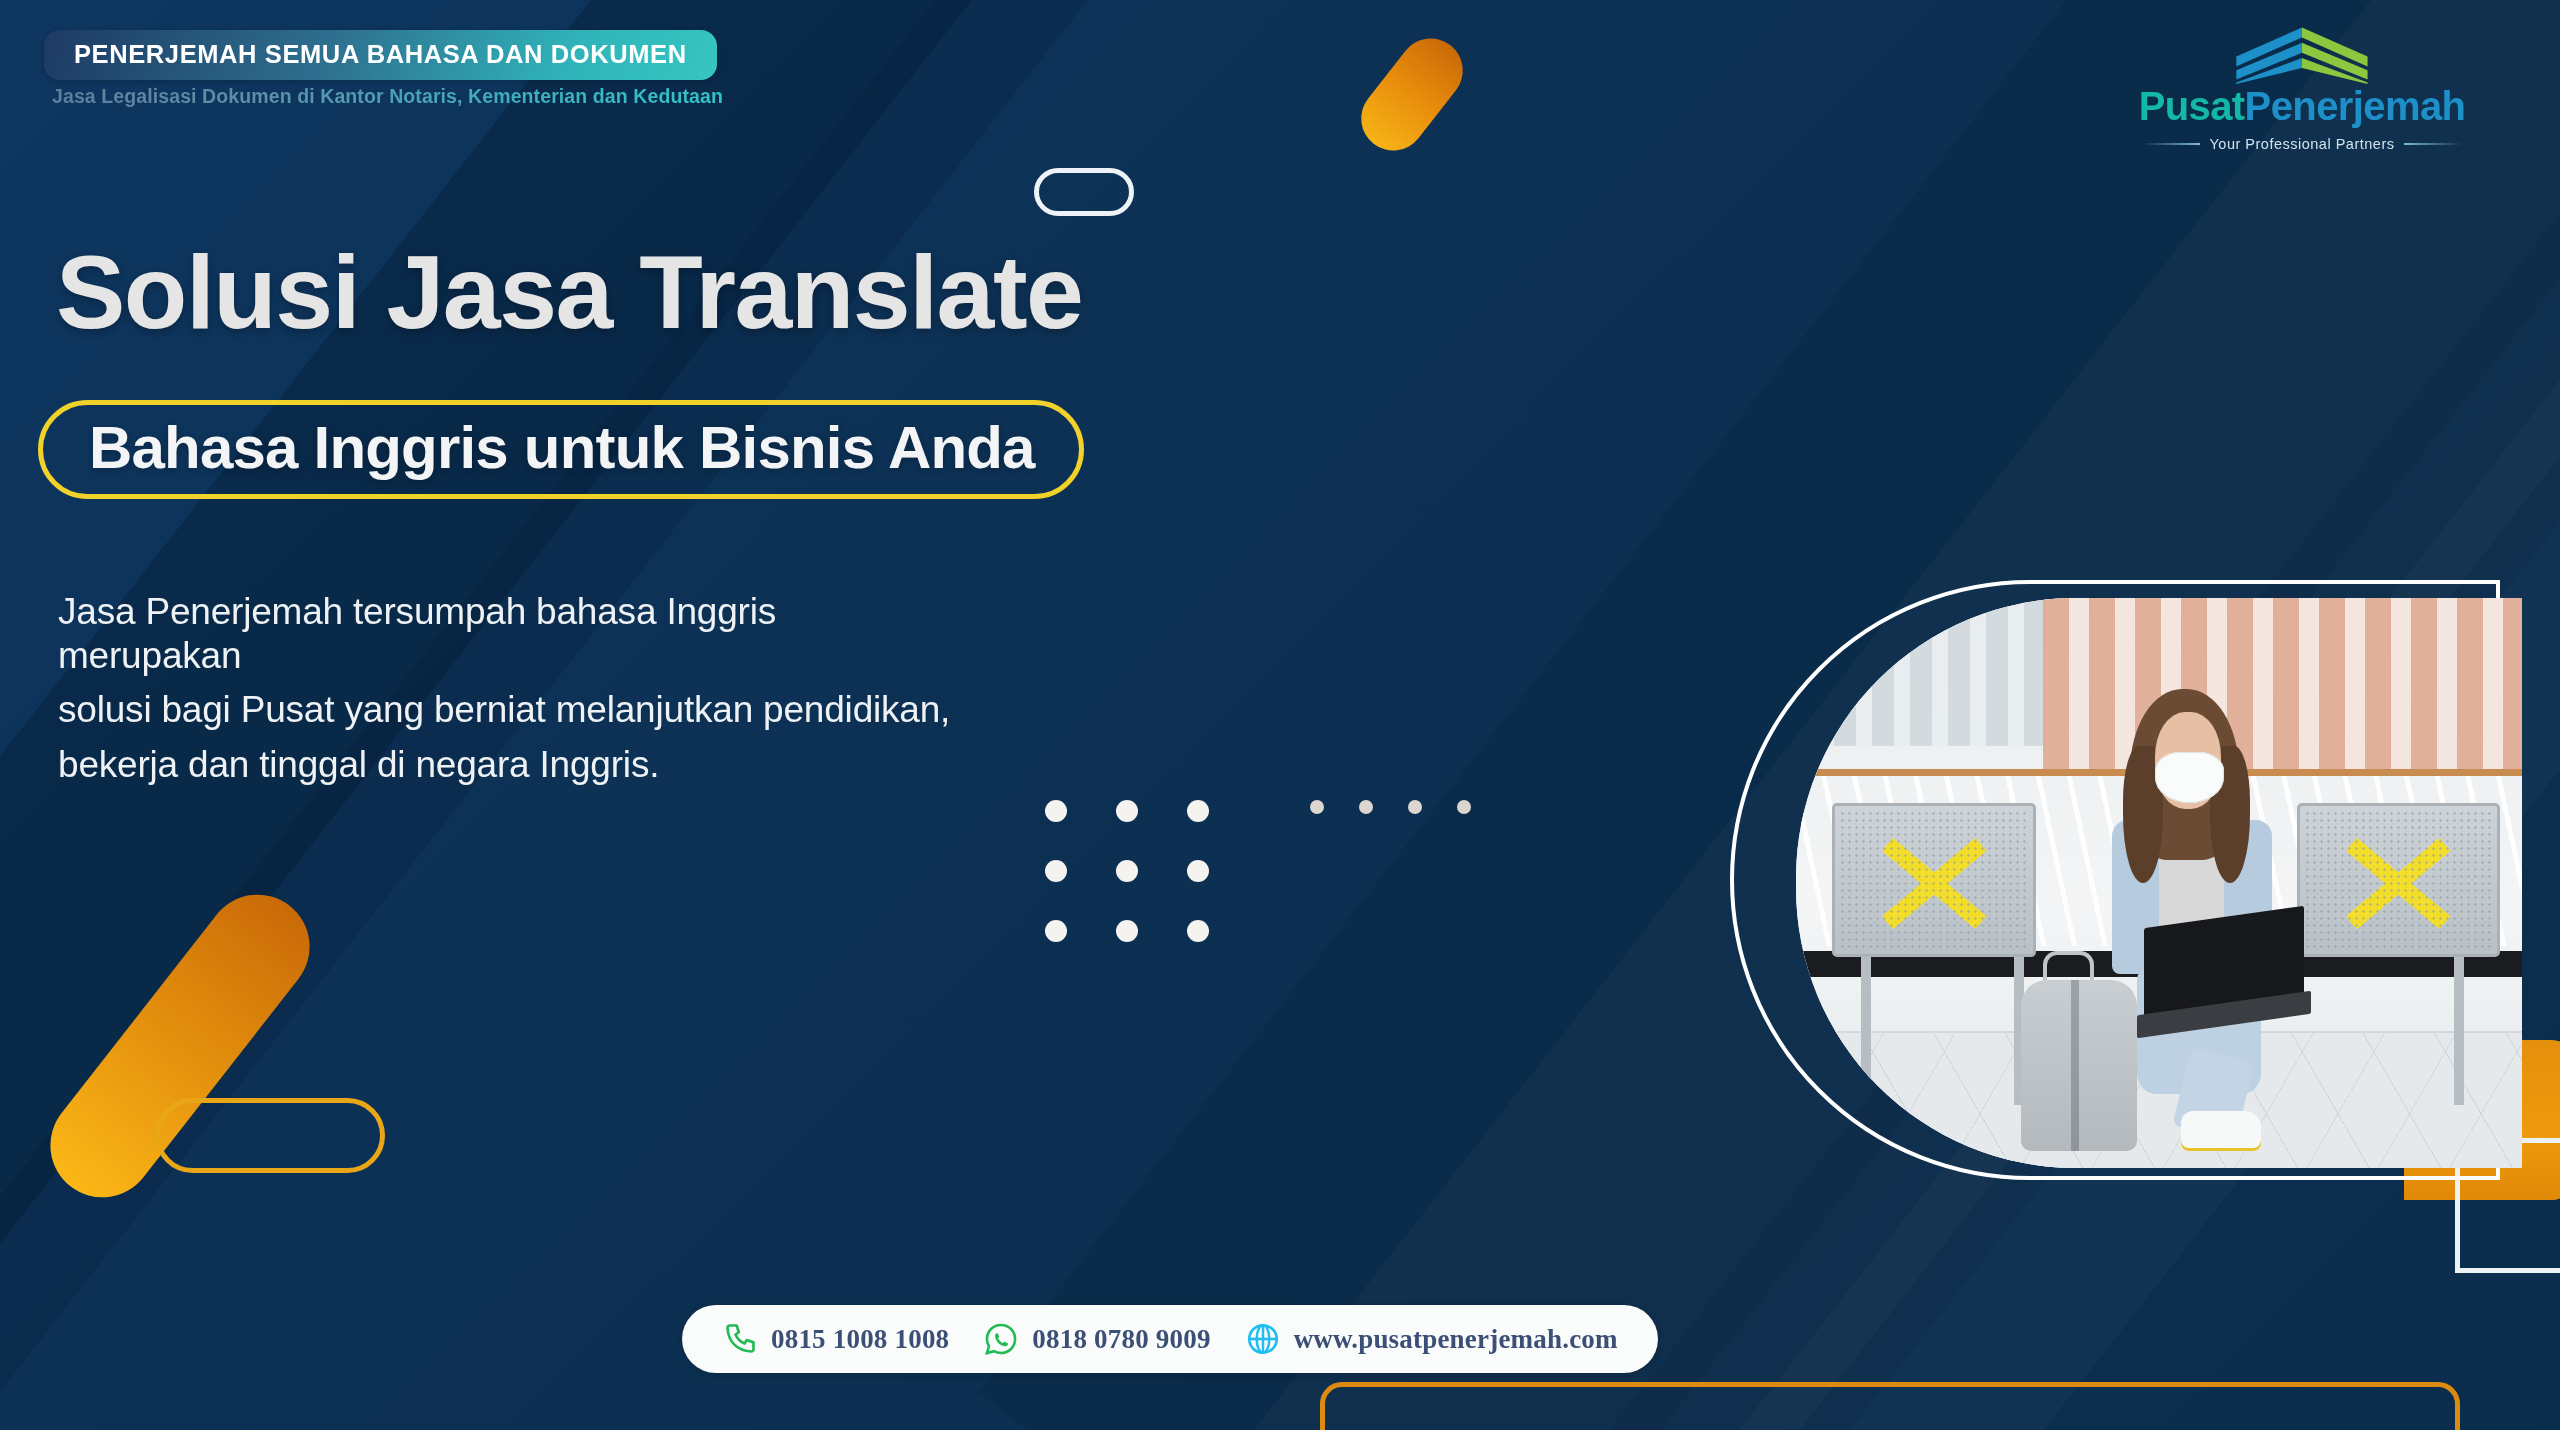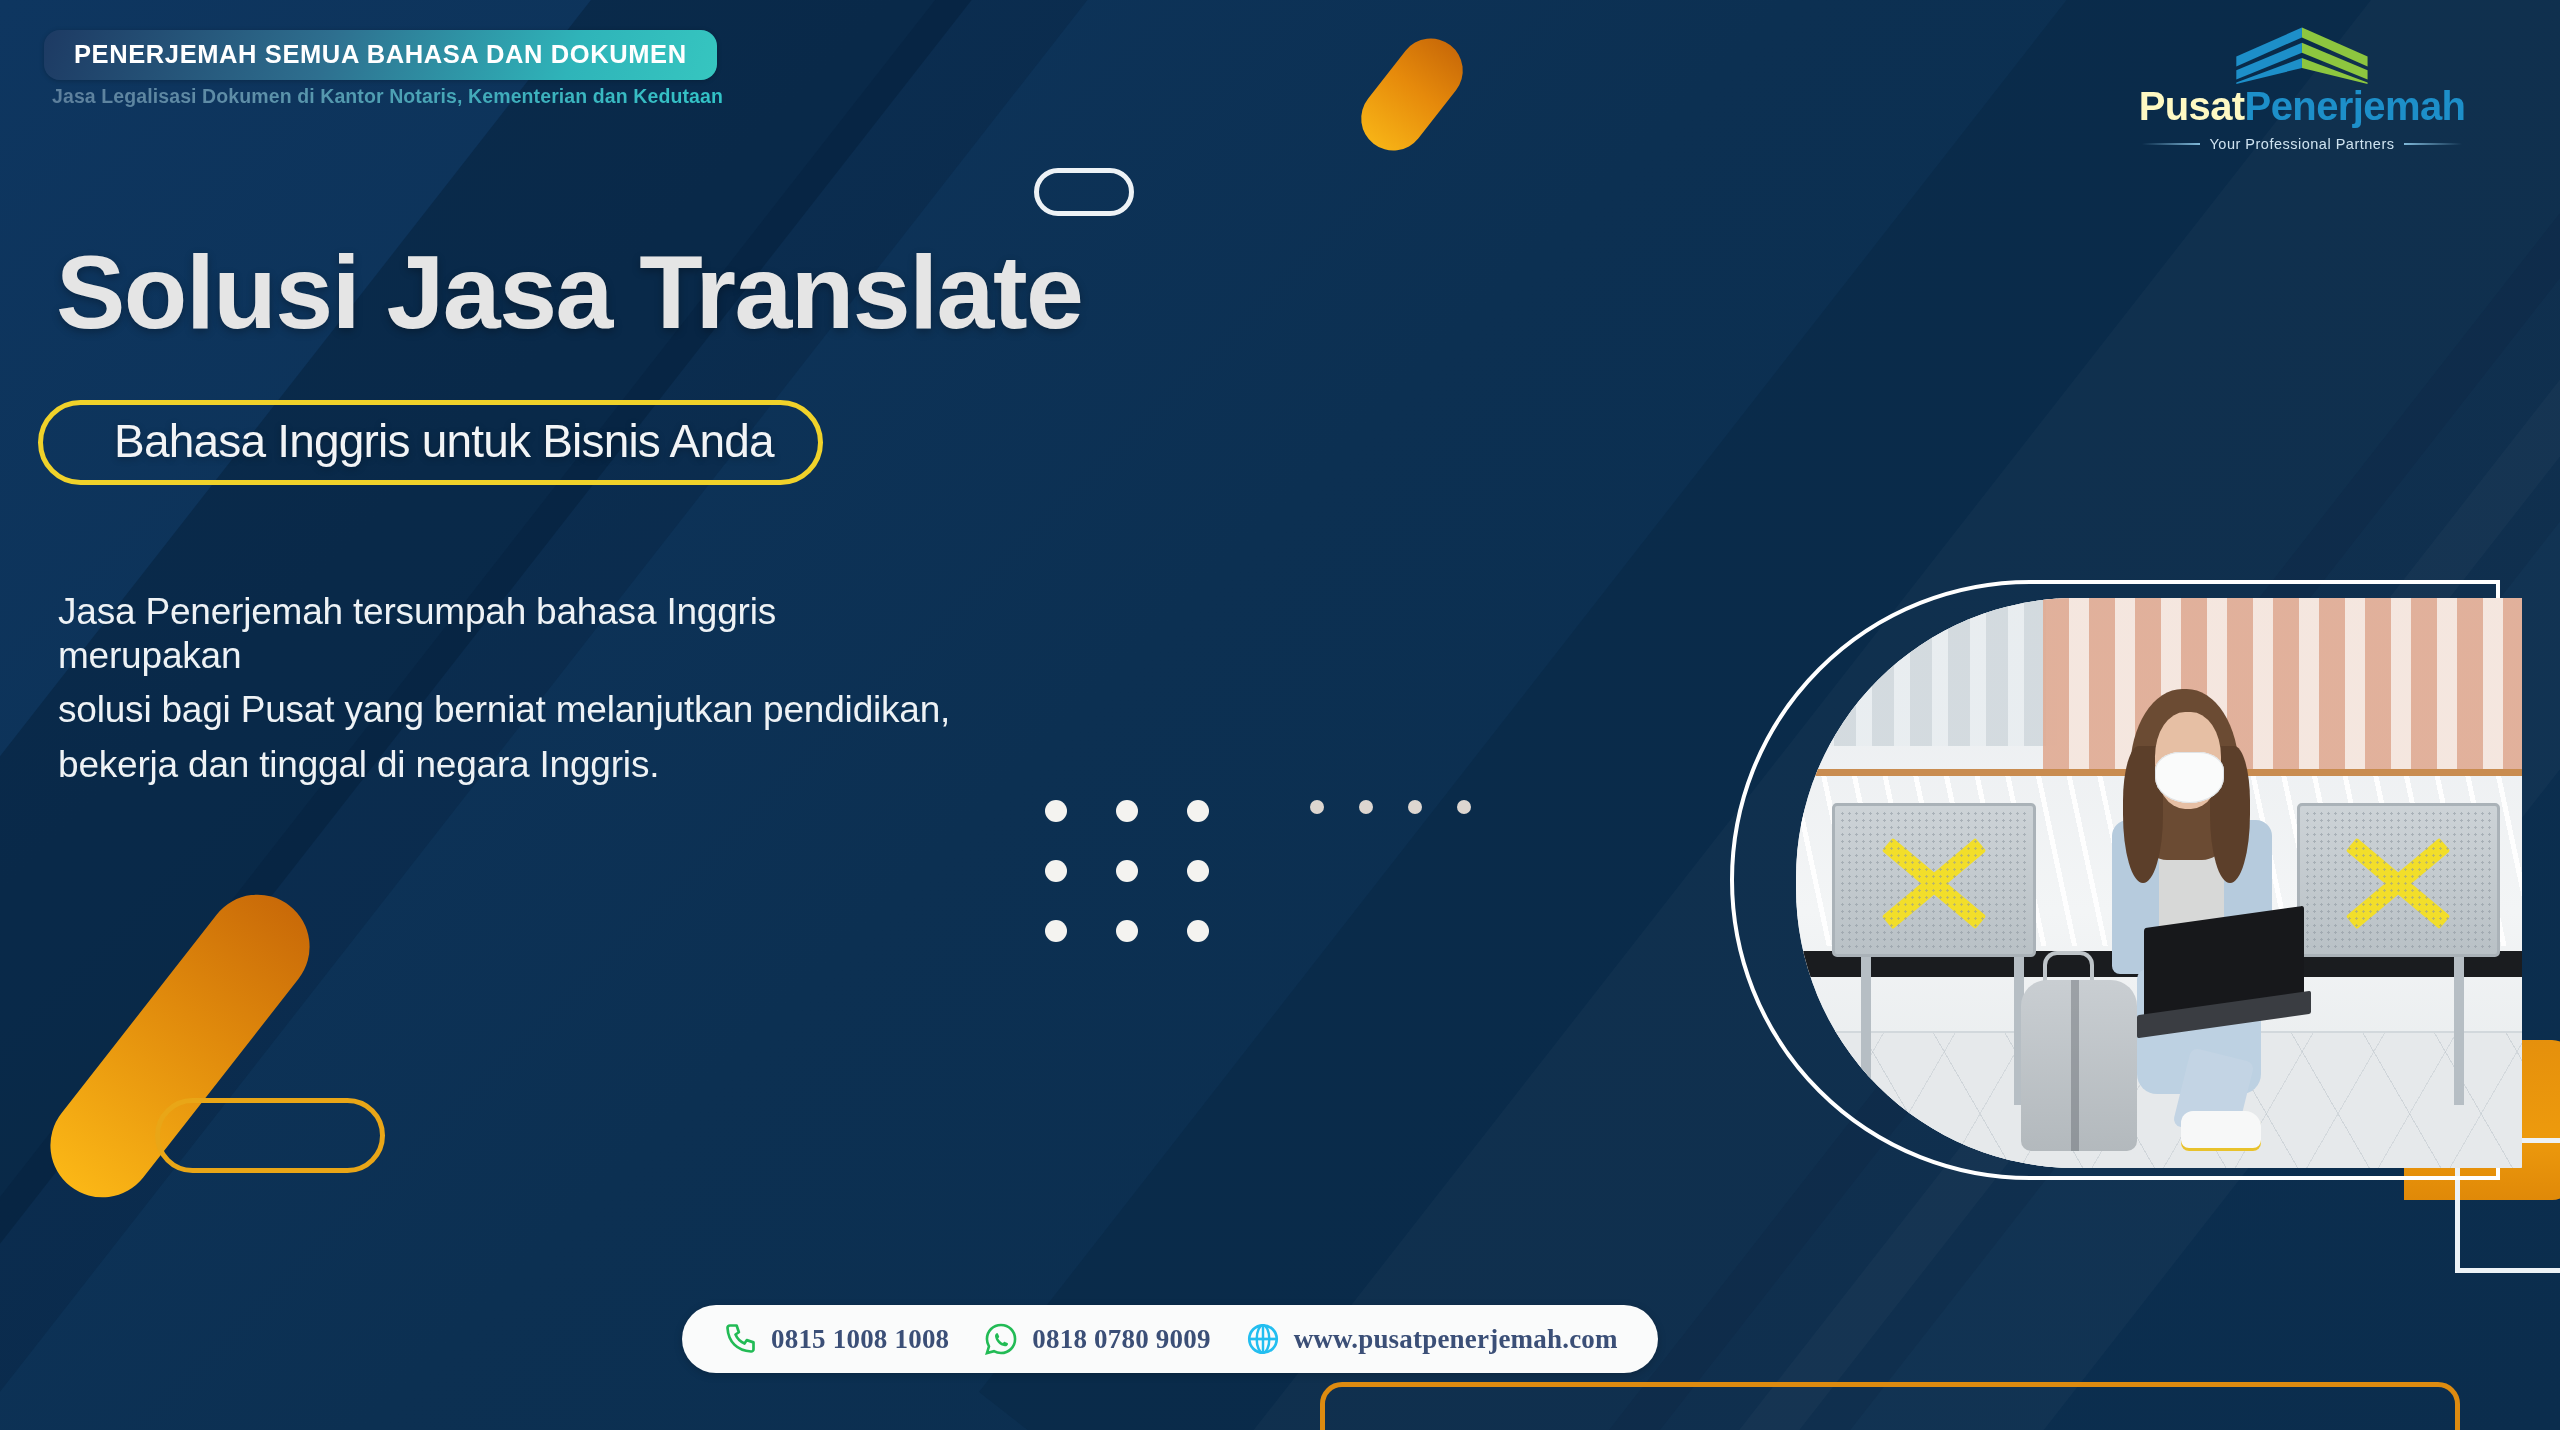--- a/index.html
+++ b/index.html
@@ -67,21 +67,21 @@
   }
 
   
   .logo {
     position:absolute; right:58px; top:26px;
     width:400px; height:110px;
     text-align:center;
   }
   .logo-mark { height:58px; display:block; margin:0 auto 2px auto; }
   .logo-word { font-size:40px; font-weight:bold; letter-spacing:-0.6px; line-height:1; white-space:nowrap;}
-  .logo-word .g { color:#fef9c3; }
+  .logo-word .g { color:#14b8a6; }
   .logo-word .b { color:#1d8fc9; }
   .logo-tag-row { display:flex; align-items:center; justify-content:center; gap:10px; margin-top:10px;}
   .logo-rule { height:2px; width:58px; background:linear-gradient(90deg,rgba(120,160,190,0),#7fb8d8); }
   .logo-rule.r2 { background:linear-gradient(90deg,#7fb8d8,rgba(120,160,190,0)); }
   .logo-tag { color:#cfe3f0; font-size:14.5px; letter-spacing:0.5px; white-space:nowrap; }
 
   
   .headline {
     position:absolute; left:56px; top:240px;
     color:#e5e5e5;
@@ -94,27 +94,26 @@
   }
   .subhead-pill {
     position:absolute; left:38px; top:400px;
     border:5px solid #f0d22a;
     border-radius:60px;
     padding:13px 44px 16px 46px;
     display:inline-block;
   }
   .subhead {
     color:#f2f4f6;
-    font-size:46px;
-    font-weight:normal;
+    font-size:60px;
+    font-weight:bold;
     letter-spacing:-0.8px;
     line-height:1;
     white-space:nowrap;
     text-shadow:0 2px 7px rgba(0,0,0,0.26);
-    margin-left:25px;
   }
 
   
   .body-copy {
     position:absolute; left:58px; top:590px;
     width:900px;
     color:#eef2f5;
     font-size:37px;
     line-height:1.18;
     letter-spacing:-0.2px;

